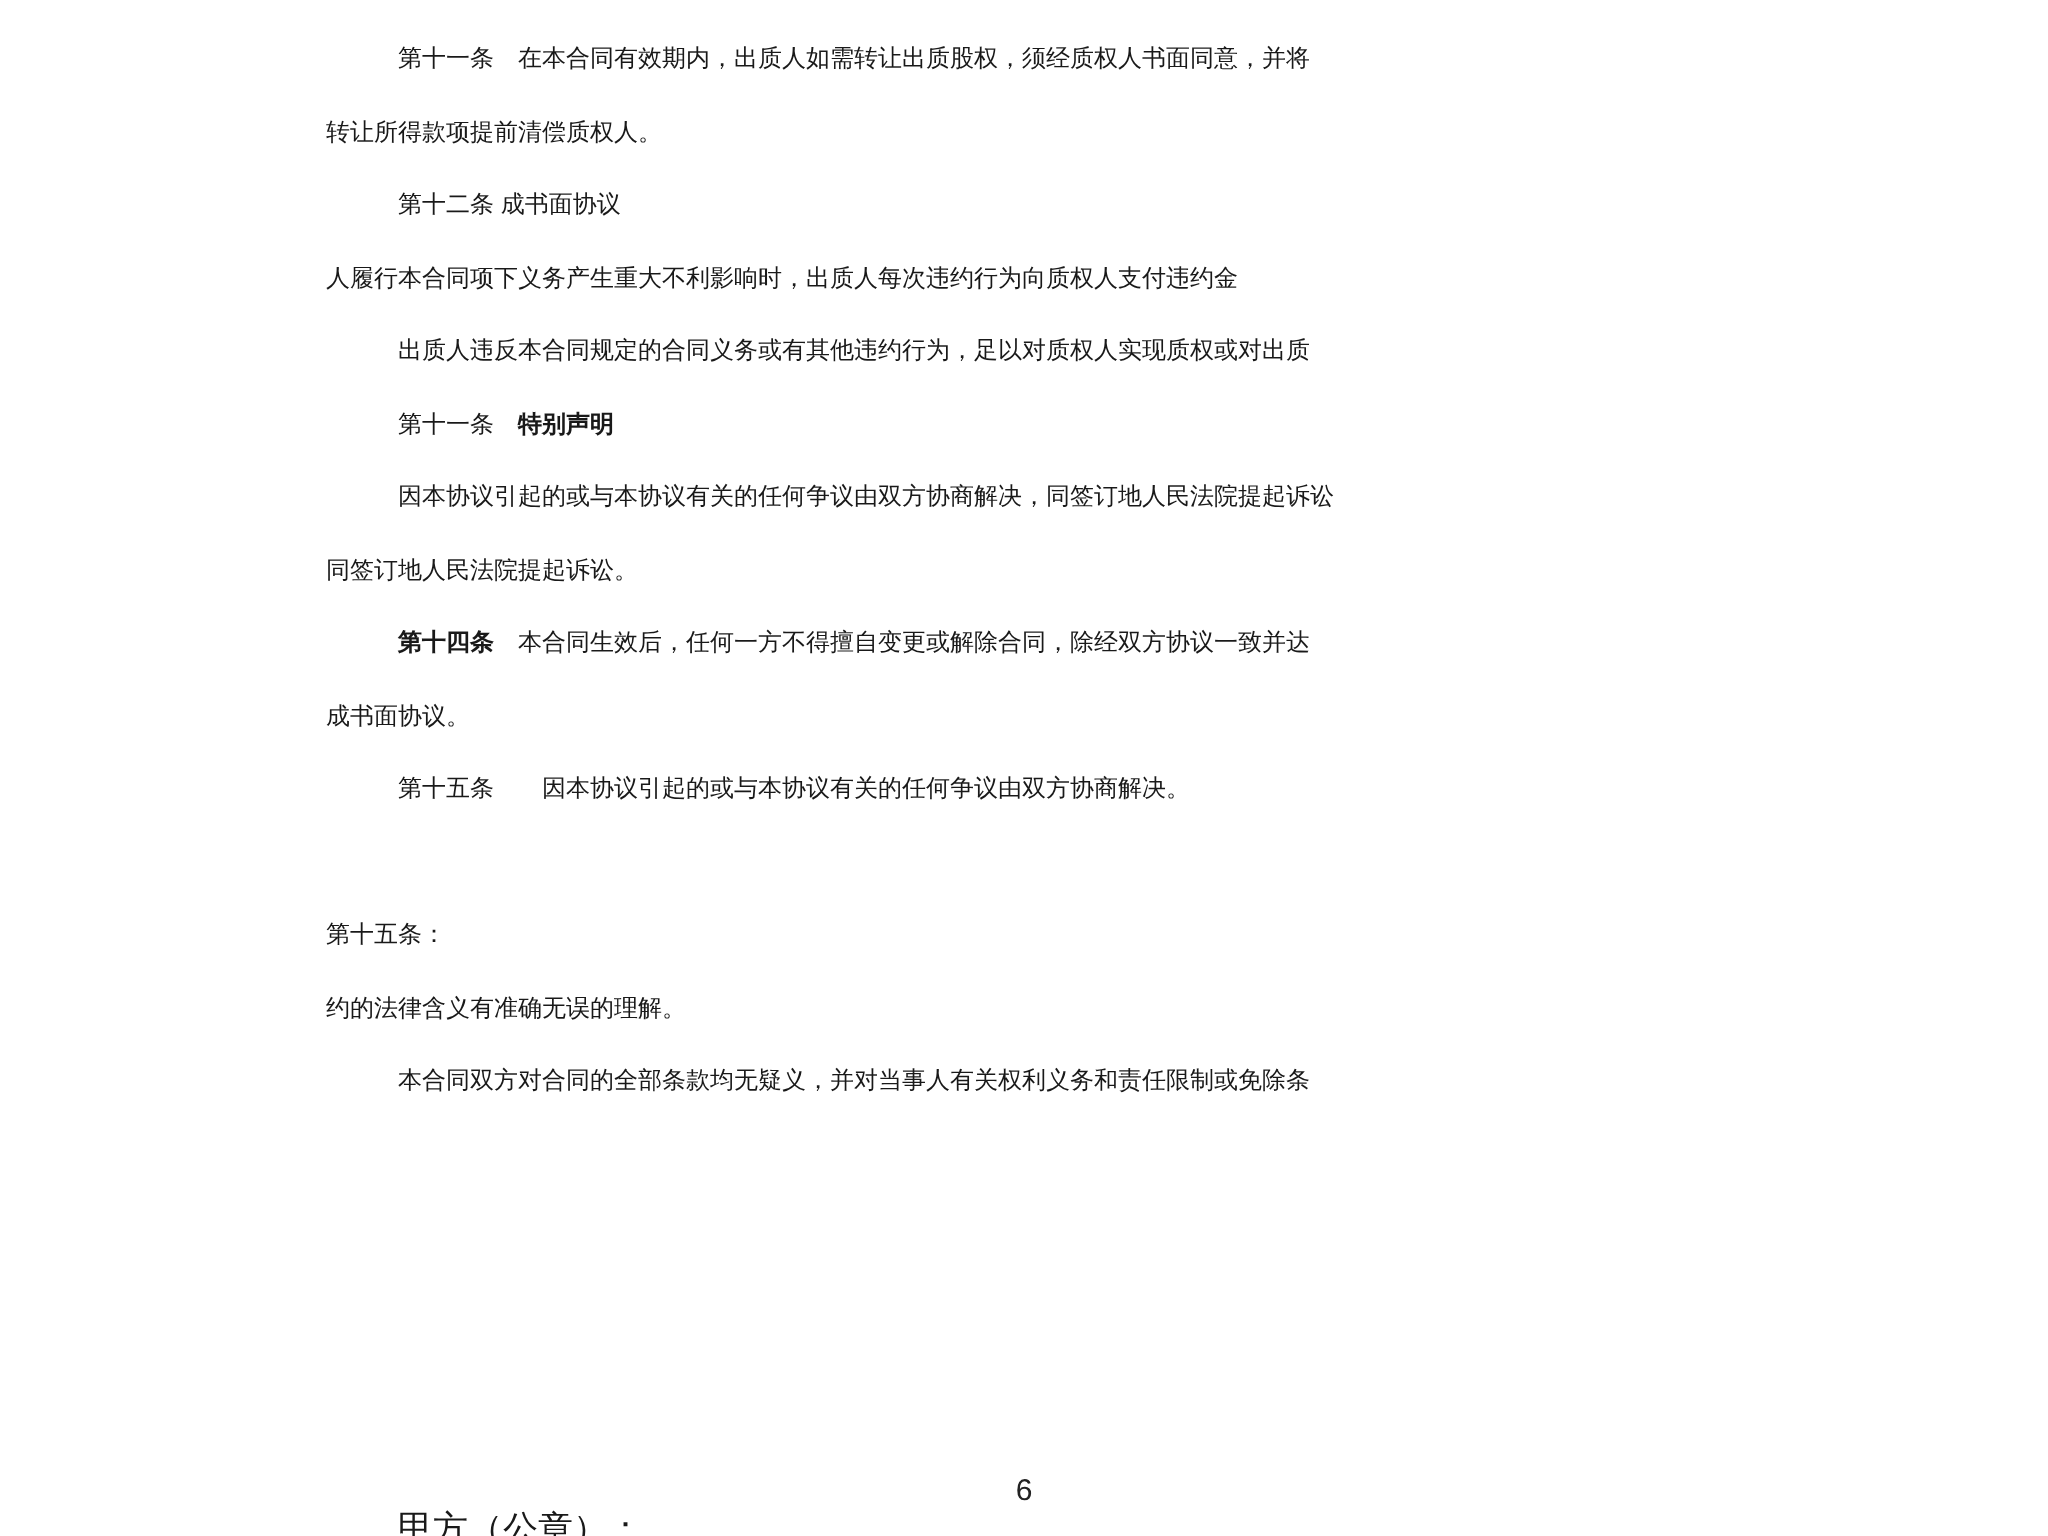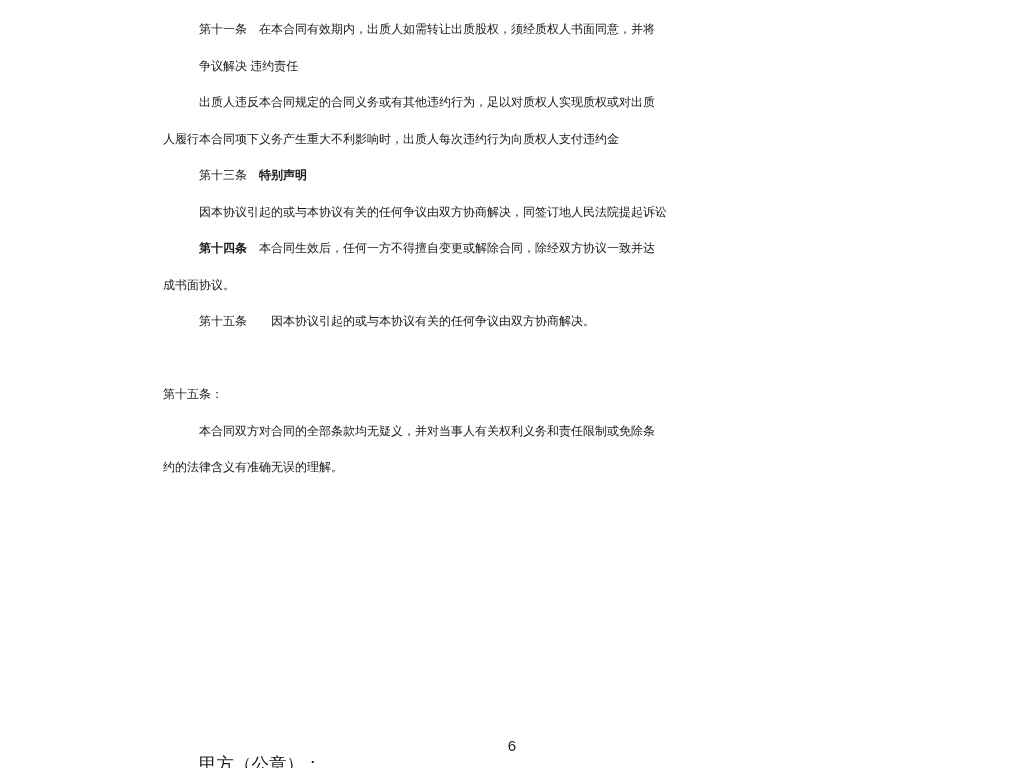--- a/index.html
+++ b/index.html
@@ -57,28 +57,30 @@
     white-space: pre;
     color: #191919;
   }
 </style>
 </head>
 <body>
 
 <div class="page">
   <div class="contract-body">
       <div class="line indent"><span class="seg">第十一条　在本合同有效期内，出质人如需转让出质股权，须经质权人书面同意，并将</span></div>
-      <div class="line indent"><span class="seg">争议解决 违约责任</span></div>
+      <div class="line"><span class="seg">转让所得款项提前清偿质权人。</span></div>
+      <div class="line indent"><span class="seg">第十二条 成书面协议</span></div>
+      <div class="line"><span class="seg">人履行本合同项下义务产生重大不利影响时，出质人每次违约行为向质权人支付违约金</span></div>
       <div class="line indent"><span class="seg">出质人违反本合同规定的合同义务或有其他违约行为，足以对质权人实现质权或对出质</span></div>
-      <div class="line"><span class="seg">人履行本合同项下义务产生重大不利影响时，出质人每次违约行为向质权人支付违约金</span></div>
-      <div class="line indent"><span class="seg">第十三条　</span><span class="seg bold">特别声明</span></div>
+      <div class="line indent"><span class="seg">第十一条　</span><span class="seg bold">特别声明</span></div>
       <div class="line indent"><span class="seg">因本协议引起的或与本协议有关的任何争议由双方协商解决，同签订地人民法院提起诉讼</span></div>
+      <div class="line"><span class="seg">同签订地人民法院提起诉讼。</span></div>
       <div class="line indent"><span class="seg bold">第十四条</span><span class="seg">　本合同生效后，任何一方不得擅自变更或解除合同，除经双方协议一致并达</span></div>
       <div class="line"><span class="seg">成书面协议。</span></div>
       <div class="line indent"><span class="seg">第十五条　　因本协议引起的或与本协议有关的任何争议由双方协商解决。</span></div>
       <div class="line blank"></div>
       <div class="line"><span class="seg">第十五条：</span></div>
+      <div class="line"><span class="seg">约的法律含义有准确无误的理解。</span></div>
       <div class="line indent"><span class="seg">本合同双方对合同的全部条款均无疑义，并对当事人有关权利义务和责任限制或免除条</span></div>
-      <div class="line"><span class="seg">约的法律含义有准确无误的理解。</span></div>
     </div>
   <div class="page-number">6</div>
   <div class="next-page-line">甲方（公章）：</div>
 </div>
 
 </body></html>

